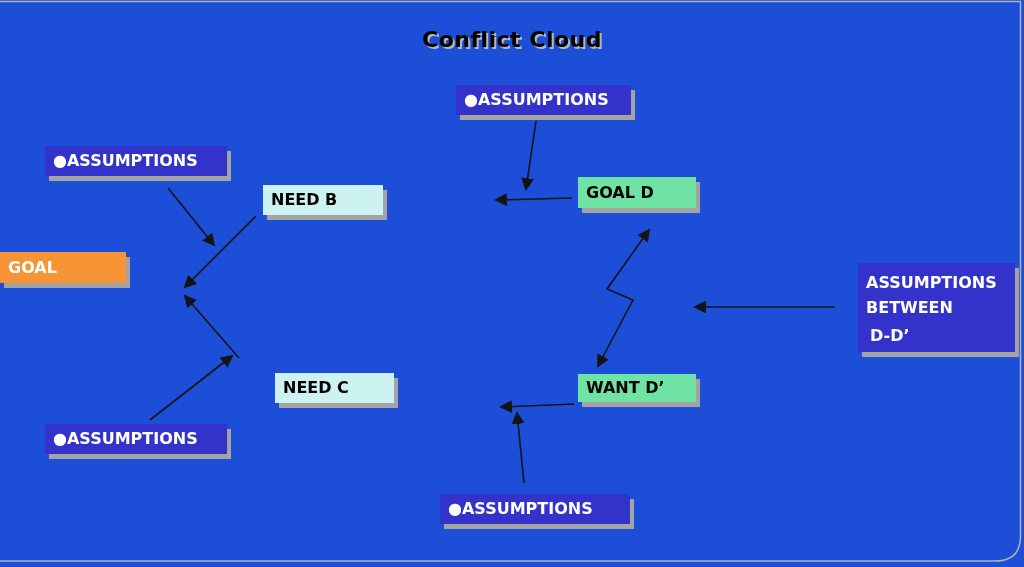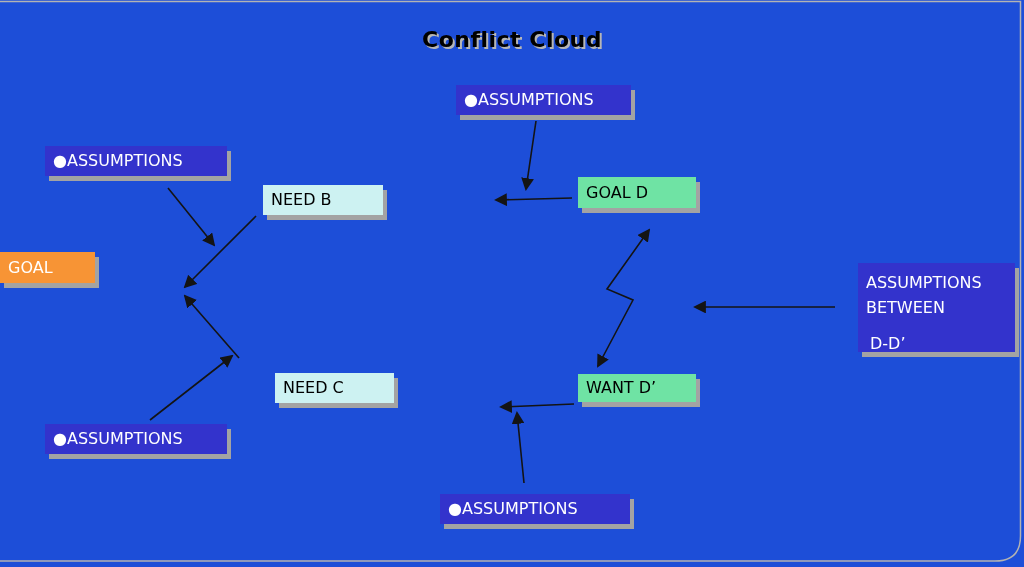--- a/index.html
+++ b/index.html
@@ -29,33 +29,34 @@
 
   .box {
     position: absolute;
     display: flex;
     align-items: center;
     font-size: 16px;
     padding: 0 8px;
     white-space: nowrap;
     box-shadow: 4px 5px 0 0 #a3a3a3;
     line-height: 1;
+    font-weight: bold;
   }
   .box.blue   { background: var(--color-blue,   #3333cc); color: #ffffff; }
   .box.cyan   { background: var(--color-cyan,   #cdf2f2); color: #000000; }
   .box.green  { background: var(--color-green,  #6fe3a4); color: #000000; }
   .box.orange { background: var(--color-orange, #f79435); color: #ffffff; }
 
   .box.multi {
     display: block;
     white-space: normal;
     padding: 7px 8px;
     line-height: 25px;
   }
-  .box.multi .last-line { margin-top: 11px; padding-left: 4px; }
+  .box.multi .last-line { margin-top: 3px; padding-left: 4px; }
 
   svg.arrows {
     position: absolute;
     left: 0; top: 0;
     width: 1024px; height: 567px;
     pointer-events: none;
   }
   svg.arrows line, svg.arrows polyline, svg.arrows path.frame {
     stroke: #141414;
     stroke-width: 1.6;
@@ -92,21 +93,21 @@
   </svg>
 
   <div class="title">Conflict Cloud</div>
 
   <div class="box blue" style="left:456px; top:85px; width:175px; height:30px;">●ASSUMPTIONS</div>
 
   <div class="box blue" style="left:45px; top:146px; width:182px; height:30px;">●ASSUMPTIONS</div>
 
   <div class="box cyan" style="left:263px; top:185px; width:120px; height:30px;">NEED B</div>
 
-  <div class="box orange" style="left:0px; top:252px; width:95px; height:31px;">GOAL</div>
+  <div class="box orange" style="left:0px; top:252px; width:126px; height:31px;">GOAL</div>
 
   <div class="box green" style="left:578px; top:177px; width:118px; height:31px;">GOAL D</div>
 
   <div class="box blue multi" style="left:858px; top:263px; width:157px; height:89px;">
     <div>ASSUMPTIONS</div>
     <div>BETWEEN</div>
     <div class="last-line">D-D’</div>
   </div>
 
   <div class="box green" style="left:578px; top:374px; width:118px; height:28px;">WANT D’</div>

